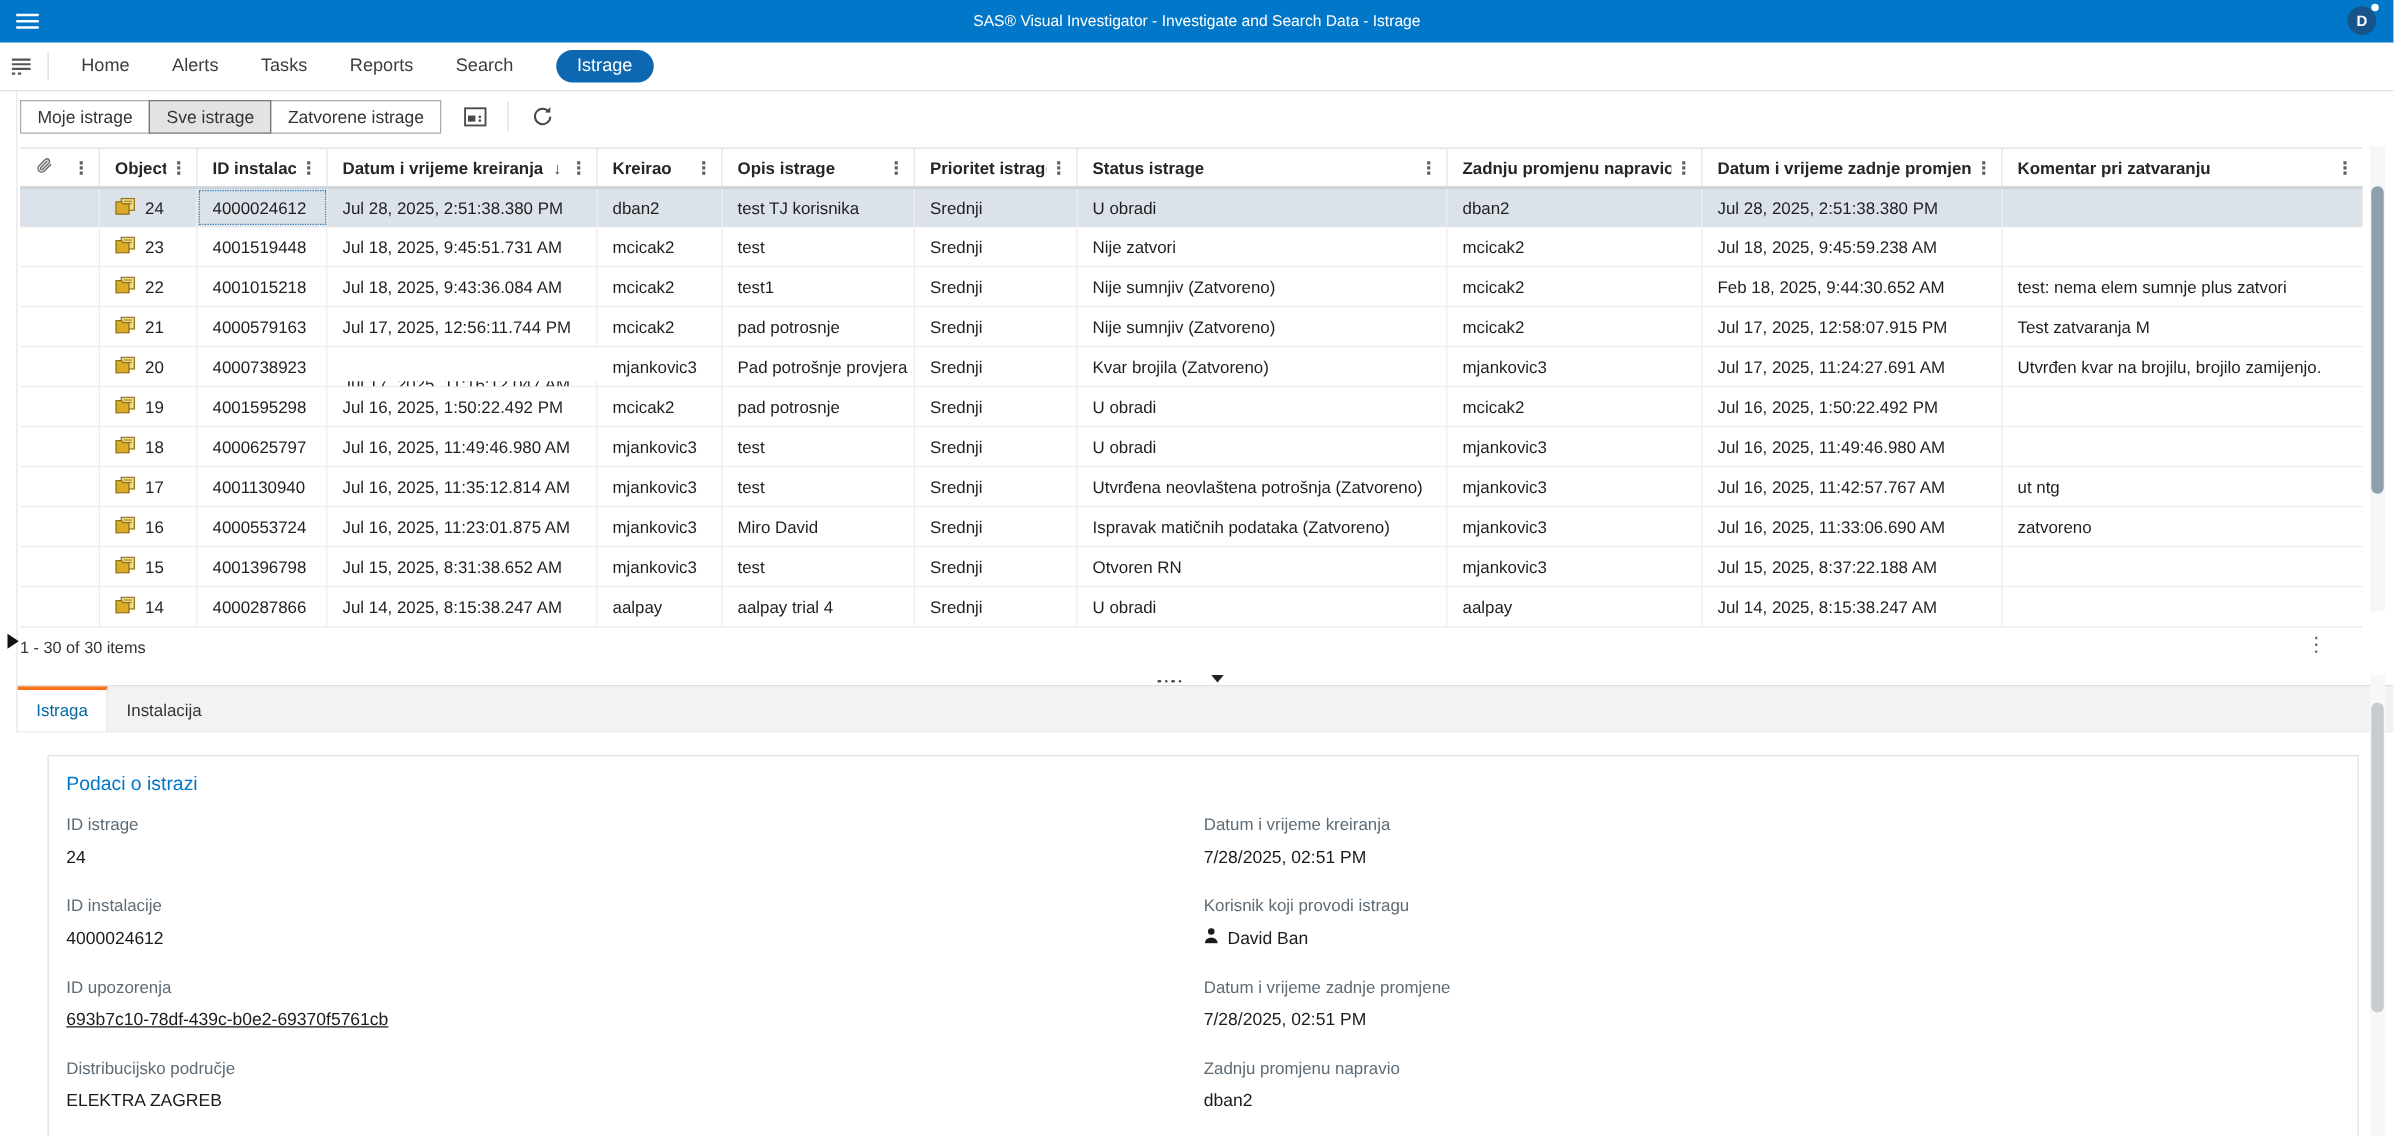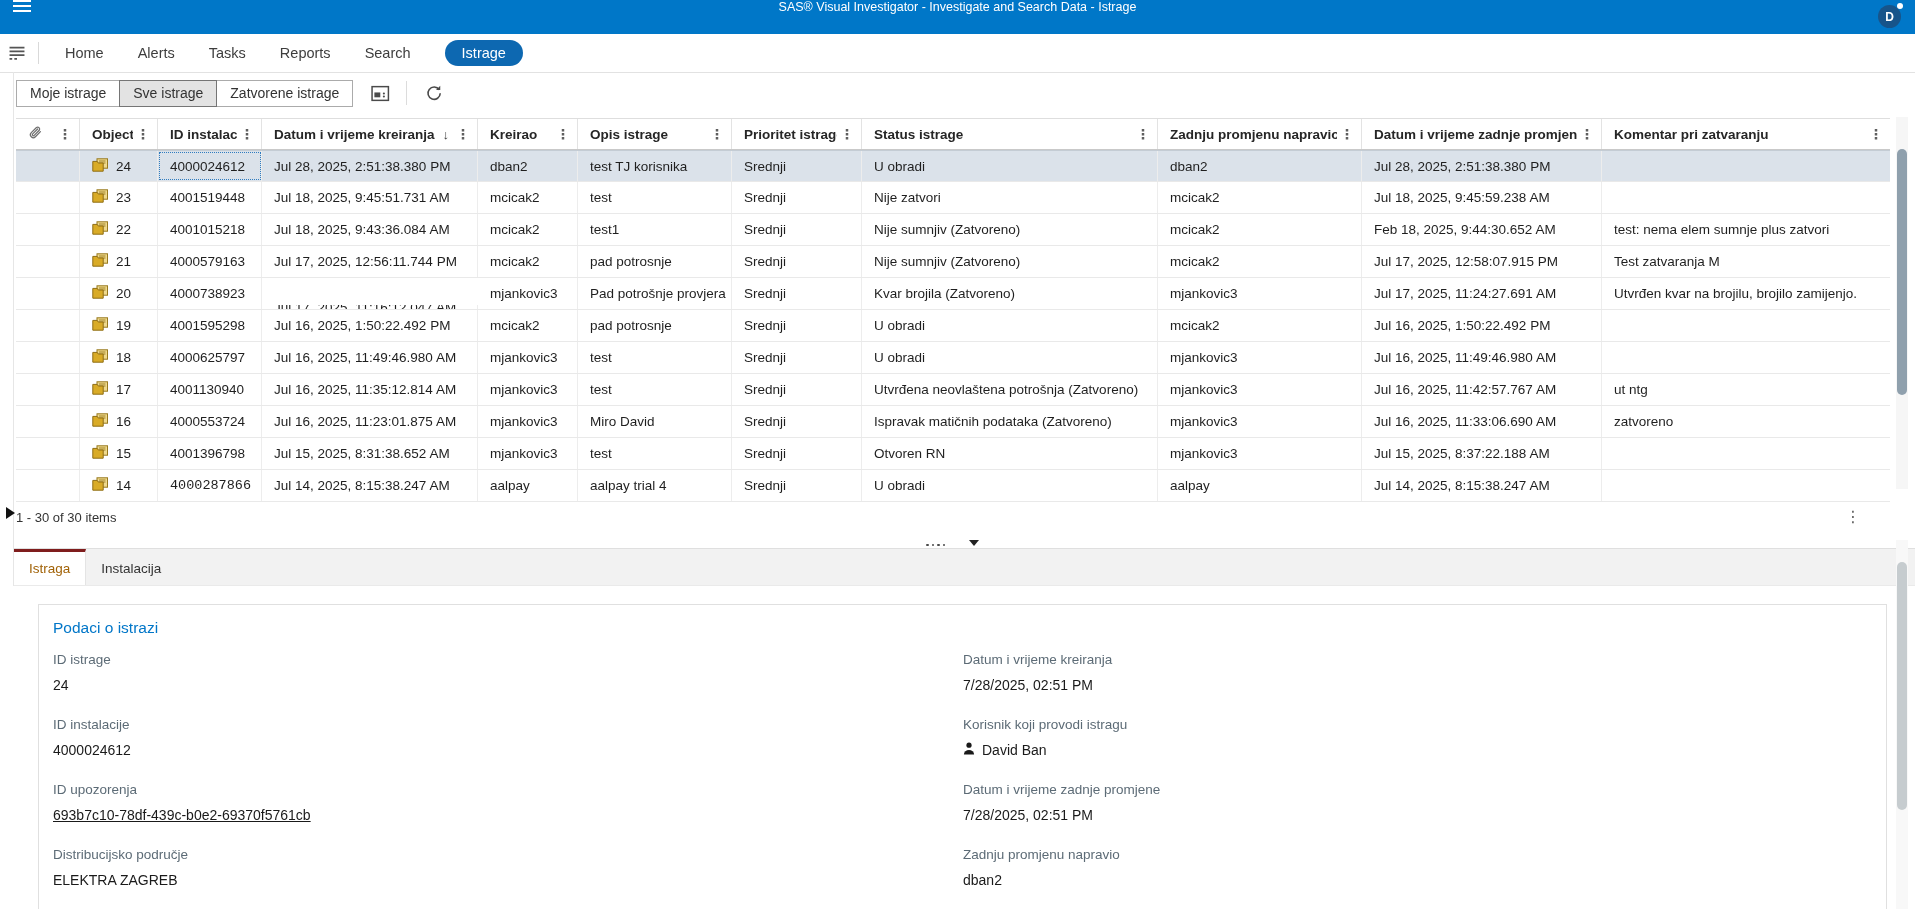--- a/index.html
+++ b/index.html
@@ -1,20 +1,20 @@
 <!DOCTYPE html>
 <html><head>
 <meta charset="utf-8">
 <style>
   html,body{margin:0;padding:0;background:#fff;}
   .frame{position:relative;width:1915px;height:909px;overflow:hidden;
          font-family:"Liberation Sans","DejaVu Sans",sans-serif;color:#1f1f1f;background:#fff;}
 
   
-  .appbar{position:relative;height:34px;background:#0077c8;display:flex;align-items:flex-start;}
+  .appbar{position:relative;height:34px;background:#0077c8;display:flex;align-items:center;}
   .hamburger{width:18px;height:12px;margin-left:13px;display:flex;flex-direction:column;justify-content:space-between;cursor:pointer;}
   .hamburger i{display:block;height:2px;background:#fff;}
   .app-title{position:absolute;left:0;right:0;text-align:center;color:#fff;font-size:12.5px;}
   .avatar{position:absolute;right:14px;top:5px;width:23px;height:23px;border-radius:50%;background:#17548a;
           color:#fff;font-size:12px;font-weight:bold;display:flex;align-items:center;justify-content:center;}
   .avatar .dot{position:absolute;right:-2px;top:-2px;width:6px;height:6px;border-radius:50%;background:#fff;}
 
   
   .navbar{height:38px;background:#fff;border-bottom:1px solid #e2e2e2;display:flex;align-items:center;}
   .applist{margin-left:8px;width:22px;display:flex;align-items:center;cursor:pointer;}
@@ -58,21 +58,21 @@
 
   
   .splitter{position:relative;height:16px;border-bottom:1px solid #dfdfdf;margin-left:14px;}
   .split-handle{position:absolute;left:912px;bottom:2px;display:flex;gap:3px;cursor:row-resize;}
   .split-handle i{width:2.5px;height:2.5px;background:#4a4a4a;border-radius:50%;display:block;}
   .split-caret{position:absolute;left:955px;bottom:2px;width:0;height:0;border-left:5px solid transparent;border-right:5px solid transparent;border-top:6px solid #222;cursor:pointer;}
 
   
   .tabbar{height:36px;margin-left:14px;background:#f2f2f2;display:flex;align-items:stretch;border-bottom:1px solid #eaeaea;}
   .tab{padding:0 15px;font-size:13.5px;color:#333;display:flex;align-items:center;cursor:pointer;border-top:3px solid transparent;}
-  .tab.active{background:#fff;color:#a16207;border-top:3px solid #7f1d1d;border-right:1px solid #e4e4e4;}
+  .tab.active{background:#fff;color:#0369a1;border-top:3px solid #f97316;border-right:1px solid #e4e4e4;}
 
   
   .panel{position:relative;height:339px;background:#fff;}
   .panel-box{position:absolute;left:38px;right:28px;top:18px;bottom:-40px;border:1px solid #e0e0e0;padding:14px 0 0 14px;box-sizing:border-box;background:#fff;}
   .section-title{font-size:15.5px;color:#0076c8;margin-bottom:14px;}
   .fields{display:flex;}
   .fcol{width:910px;flex:none;}
   .fcol.right{width:auto;}
   .field{margin-bottom:22px;}
   .flabel{font-size:13.5px;color:#5c6b76;margin-bottom:9px;line-height:17px;}
@@ -402,21 +402,21 @@
         <div class="trow">
           <div class="tcell" style="width: 64px;"></div>
           <div class="tcell" style="width: 78px;">
             <span><svg width="17" height="14" viewBox="0 0 17 14">
                 <rect x="5" y="0.8" width="10.5" height="9.4" fill="#efd98c" stroke="#97781c"></rect>
                 <path d="M7 3h6.5M7 5h6.5M7 7h4" stroke="#97781c" stroke-width="0.9" fill="none"></path>
                 <path d="M0.8 3.4 h4.4 l1.1 1.6 h4.9 v8.2 H0.8 z" fill="#d9ab26" stroke="#8f6d14"></path>
               </svg></span>
             <span class="objnum">14</span>
           </div>
-          <div class="tcell" style="width: 104px; font-family: Liberation Mono, monospace;">4000287866</div>
+          <div class="tcell" style="width: 104px;">4000287866</div>
           <div class="tcell" style="width: 216px;">Jul 14, 2025, 8:15:38.247 AM</div>
           <div class="tcell" style="width: 100px;">aalpay</div>
           <div class="tcell" style="width: 154px;">aalpay trial 4</div>
           <div class="tcell" style="width: 130px;">Srednji</div>
           <div class="tcell" style="width: 296px;">U obradi</div>
           <div class="tcell" style="width: 204px;">aalpay</div>
           <div class="tcell" style="width: 240px;">Jul 14, 2025, 8:15:38.247 AM</div>
           <div class="tcell" style="width: 288px;"></div>
         </div>
       </div>

